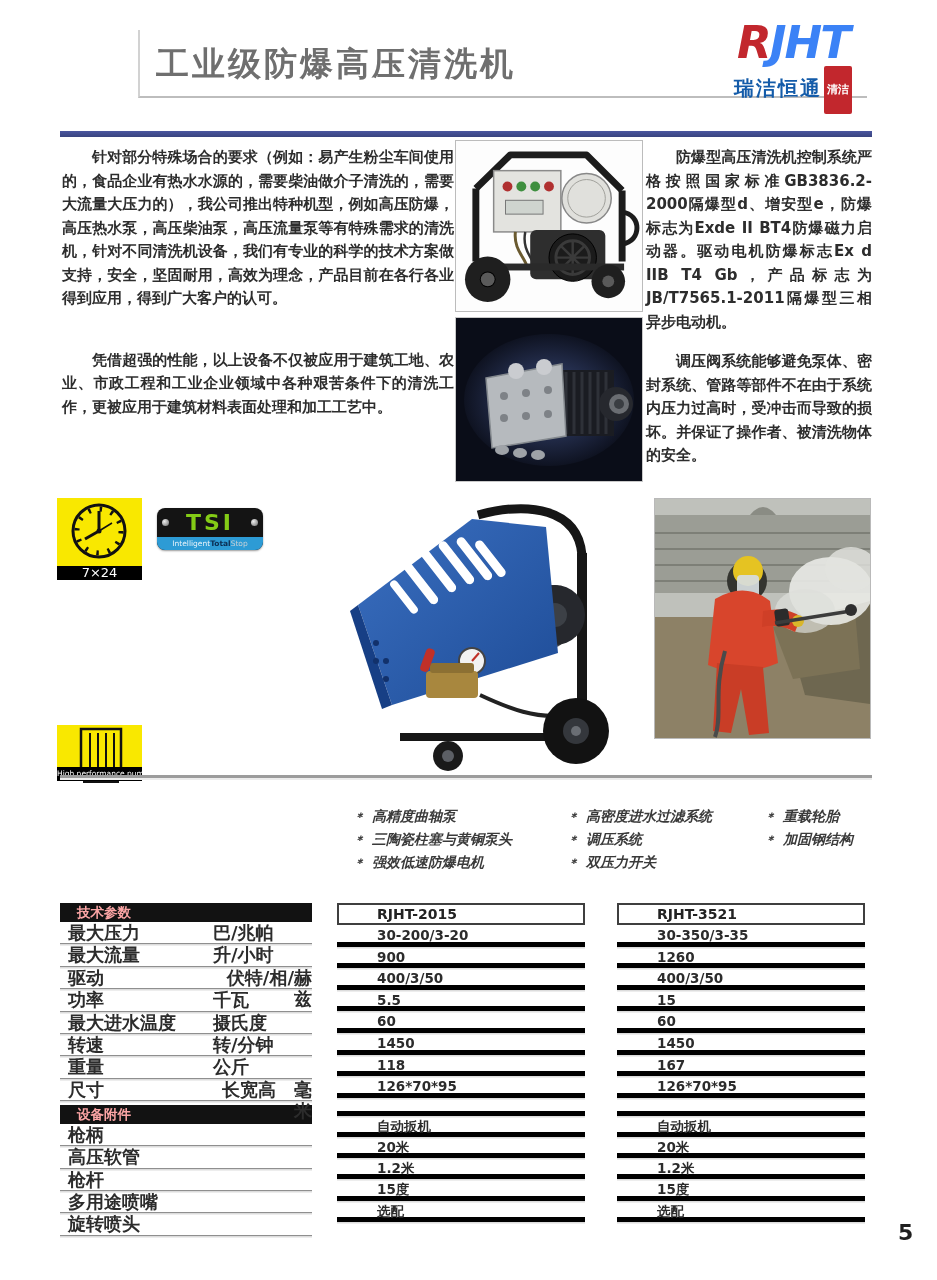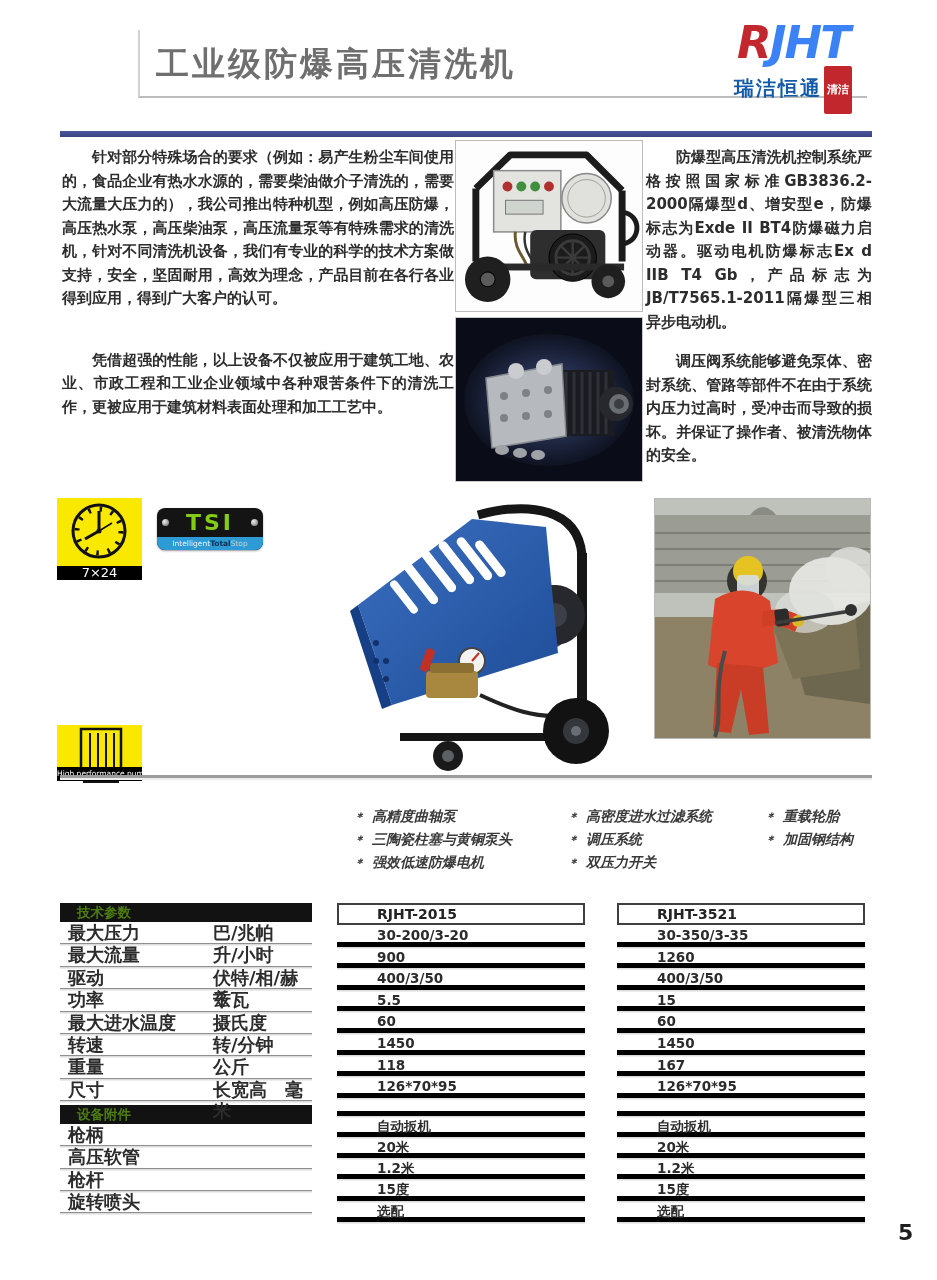--- a/index.html
+++ b/index.html
@@ -57,27 +57,27 @@
                 background:#9c9c9c;border-bottom:2px solid #ececec;}
 
   
   .feat-col{position:absolute;top:805px;}
   #fc1{left:353px}#fc2{left:567px}#fc3{left:764px}
   .feat{font-size:14px;font-weight:bold;color:#3a3a3a;line-height:23px;height:23px;white-space:nowrap;font-style:italic;}
   .feat .b{margin-right:7px;font-size:12px;}
 
   
   .spec-left{position:absolute;left:60px;top:903px;width:252px;}
-  .bar{height:19px;background:#121212;color:#4d7c0f;font-size:13.5px;font-weight:bold;
+  .bar{height:19px;background:#121212;color:#fca5a5;font-size:13.5px;font-weight:bold;
        line-height:19px;padding-left:17px;box-sizing:border-box;}
   .bar2{margin-top:3.8px;}
   .lrow{position:relative;height:21.4px;border-bottom:1px solid #8f8f8f;
         box-shadow:0 1.5px 0 #dcdcdc;font-size:18px;font-weight:bold;color:#2c2c2c;line-height:21.4px;}
   .lrow .lbl{position:absolute;left:8px;}
-  .lrow .unit{position:absolute;left:153px;}
+  .lrow .unit{position:absolute;left:153px;text-align:right;}
 
   .model-col{position:absolute;top:903px;width:248px;}
   #mc1{left:337px}#mc2{left:617px}
   .model-head{height:22px;border:2px solid #3f3f3f;box-sizing:border-box;font-size:14px;
               font-weight:bold;color:#222;line-height:18px;padding-left:38px;}
   .vrow{height:21.6px;border-bottom:5px solid #000000;box-shadow:0 1.5px 0 #dcdcdc;
         font-size:13.5px;font-weight:bold;color:#2c2c2c;line-height:21.6px;
         padding-left:40px;box-sizing:border-box;white-space:nowrap;}
   .vrow.acc{height:21.2px;line-height:21.2px;}
   .vrow.gap{height:18px;}
@@ -326,20 +326,23 @@
     <div class="lrow">
         <span class="lbl">枪柄</span>
       </div>
     <div class="lrow">
         <span class="lbl">高压软管</span>
       </div>
     <div class="lrow">
         <span class="lbl">枪杆</span>
       </div>
     <div class="lrow">
+        <span class="lbl">多用途喷嘴</span>
+      </div>
+    <div class="lrow">
         <span class="lbl">旋转喷头</span>
       </div>
   </div>
 
   <div class="model-col" id="mc1">
     <div class="model-head">RJHT-2015</div>
     <div class="vrow">30-200/3-20</div>
     <div class="vrow">900</div>
     <div class="vrow">400/3/50</div>
     <div class="vrow">5.5</div>

